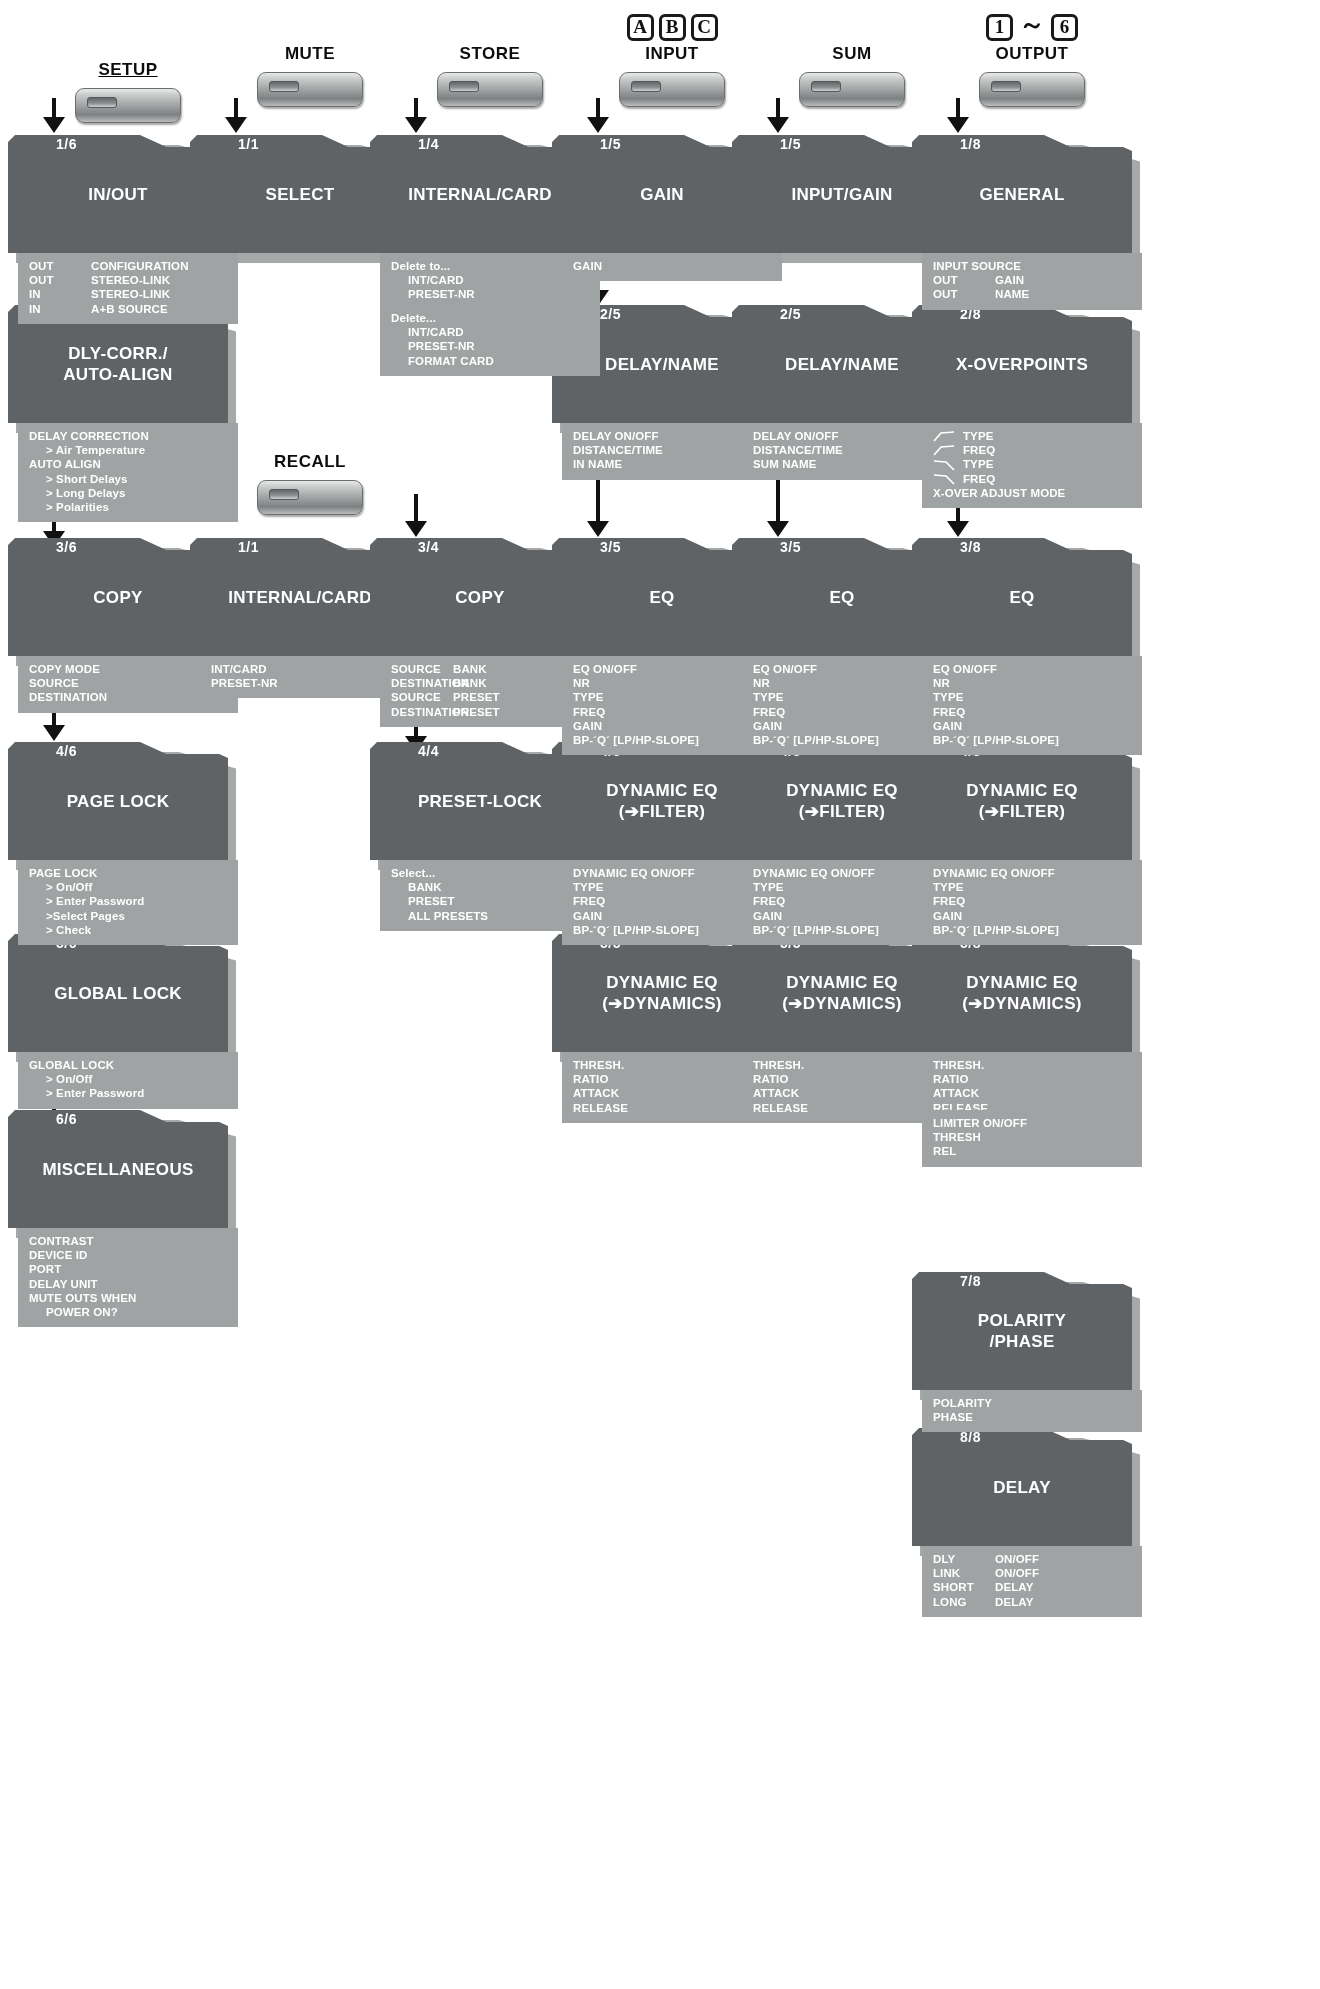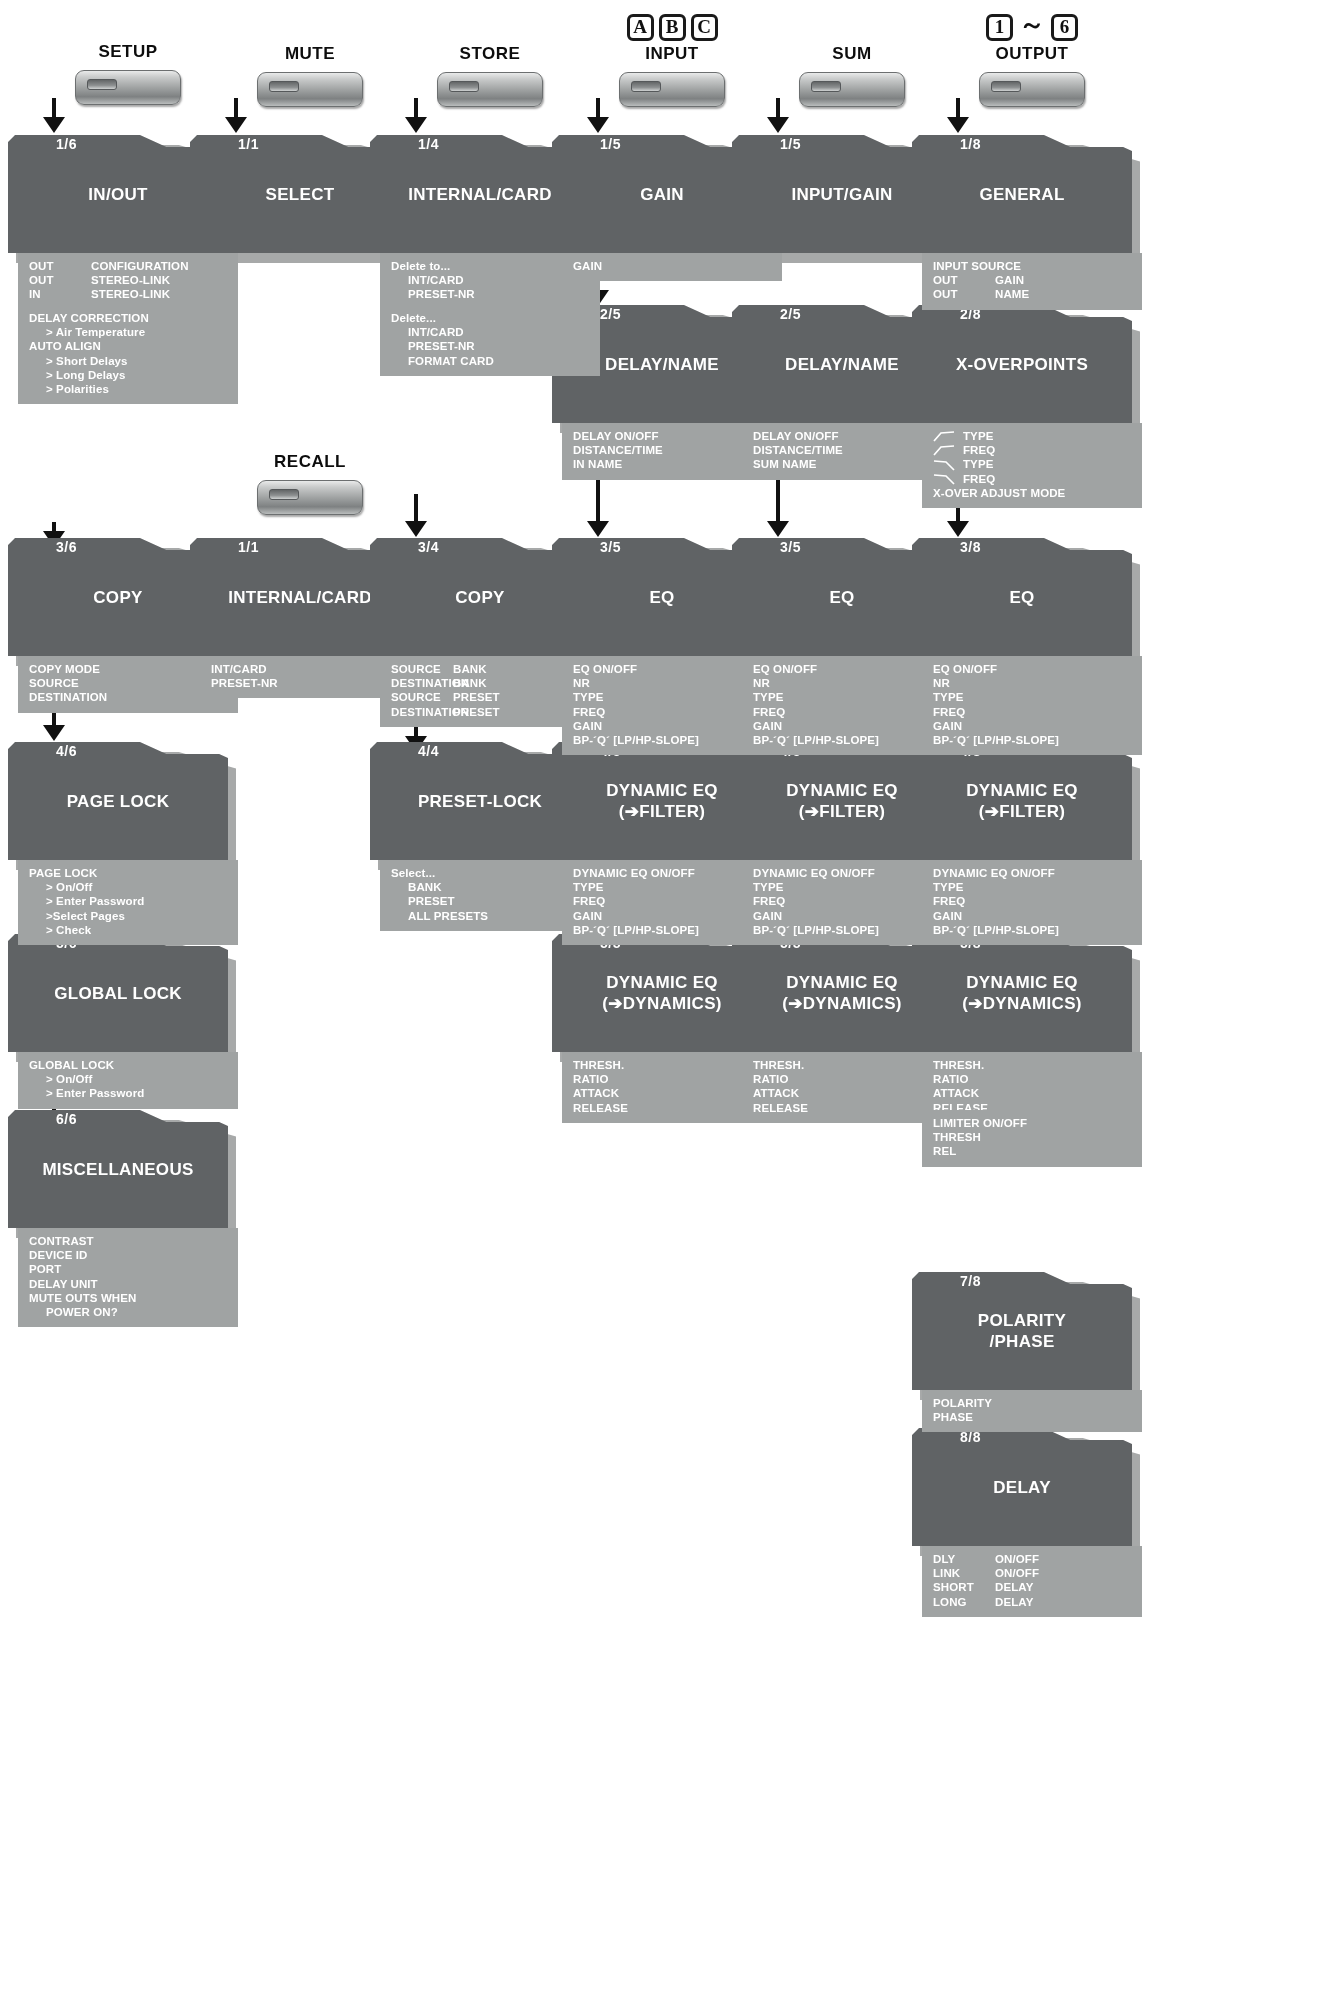--- a/index.html
+++ b/index.html
@@ -152,21 +152,21 @@
   .detail .line.cols .c1 { width: 62px; flex: none; }
   .detail .line.cols .c2 { flex: 1; }
   .detail .line.icn { display: flex; align-items: center; padding-left: 11px; gap: 8px; }
   .detail .line.icn svg { display: block; }
 </style>
 </head>
 <body>
 
 <div id="page">
     <div class="column" style="left: 8px;">
-      <div class="col-head" style="position: absolute; top: 8px;">
+      <div class="col-head" style="position: absolute; top: 26px; text-decoration: underline;">
         <div style="height: 34px;"></div>
         <div class="col-title">SETUP</div>
         <div class="hw-button">
           <div class="led"></div>
         </div>
       </div>
       <div class="arrow" style="height: 36px; position: absolute; top: 98px;">
         <div class="shaft" style="height: 20px;"></div>
         <div class="head" style="top: 19px;"></div>
       </div>
@@ -186,20 +186,27 @@
             <div class="line cols"><span class="c1">IN</span><span class="c2">A+B SOURCE</span></div>
           </div>
         </div>
       </div>
       <div class="arrow" style="height: 26px; position: absolute; top: 323.8px;">
         <div class="shaft" style="height: 10px;"></div>
         <div class="head" style="top: 9px;"></div>
       </div>
       <div style="position: absolute; top: 305px; left: 0px;">
         <div class="node">
+          <div class="folder">
+            <div class="shadow"></div>
+            <div class="body" style="height: 118px;">
+              <div class="pagenum">2/6</div>
+              <div class="nodetitle"><span>DLY-CORR./</span><br><span>AUTO-ALIGN</span></div>
+            </div>
+          </div>
           <div class="detail">
             <div class="line">DELAY CORRECTION</div>
             <div class="line ind1">&gt; Air Temperature</div>
             <div class="line">AUTO ALIGN</div>
             <div class="line ind1">&gt; Short Delays</div>
             <div class="line ind1">&gt; Long Delays</div>
             <div class="line ind1">&gt; Polarities</div>
           </div>
         </div>
       </div>

